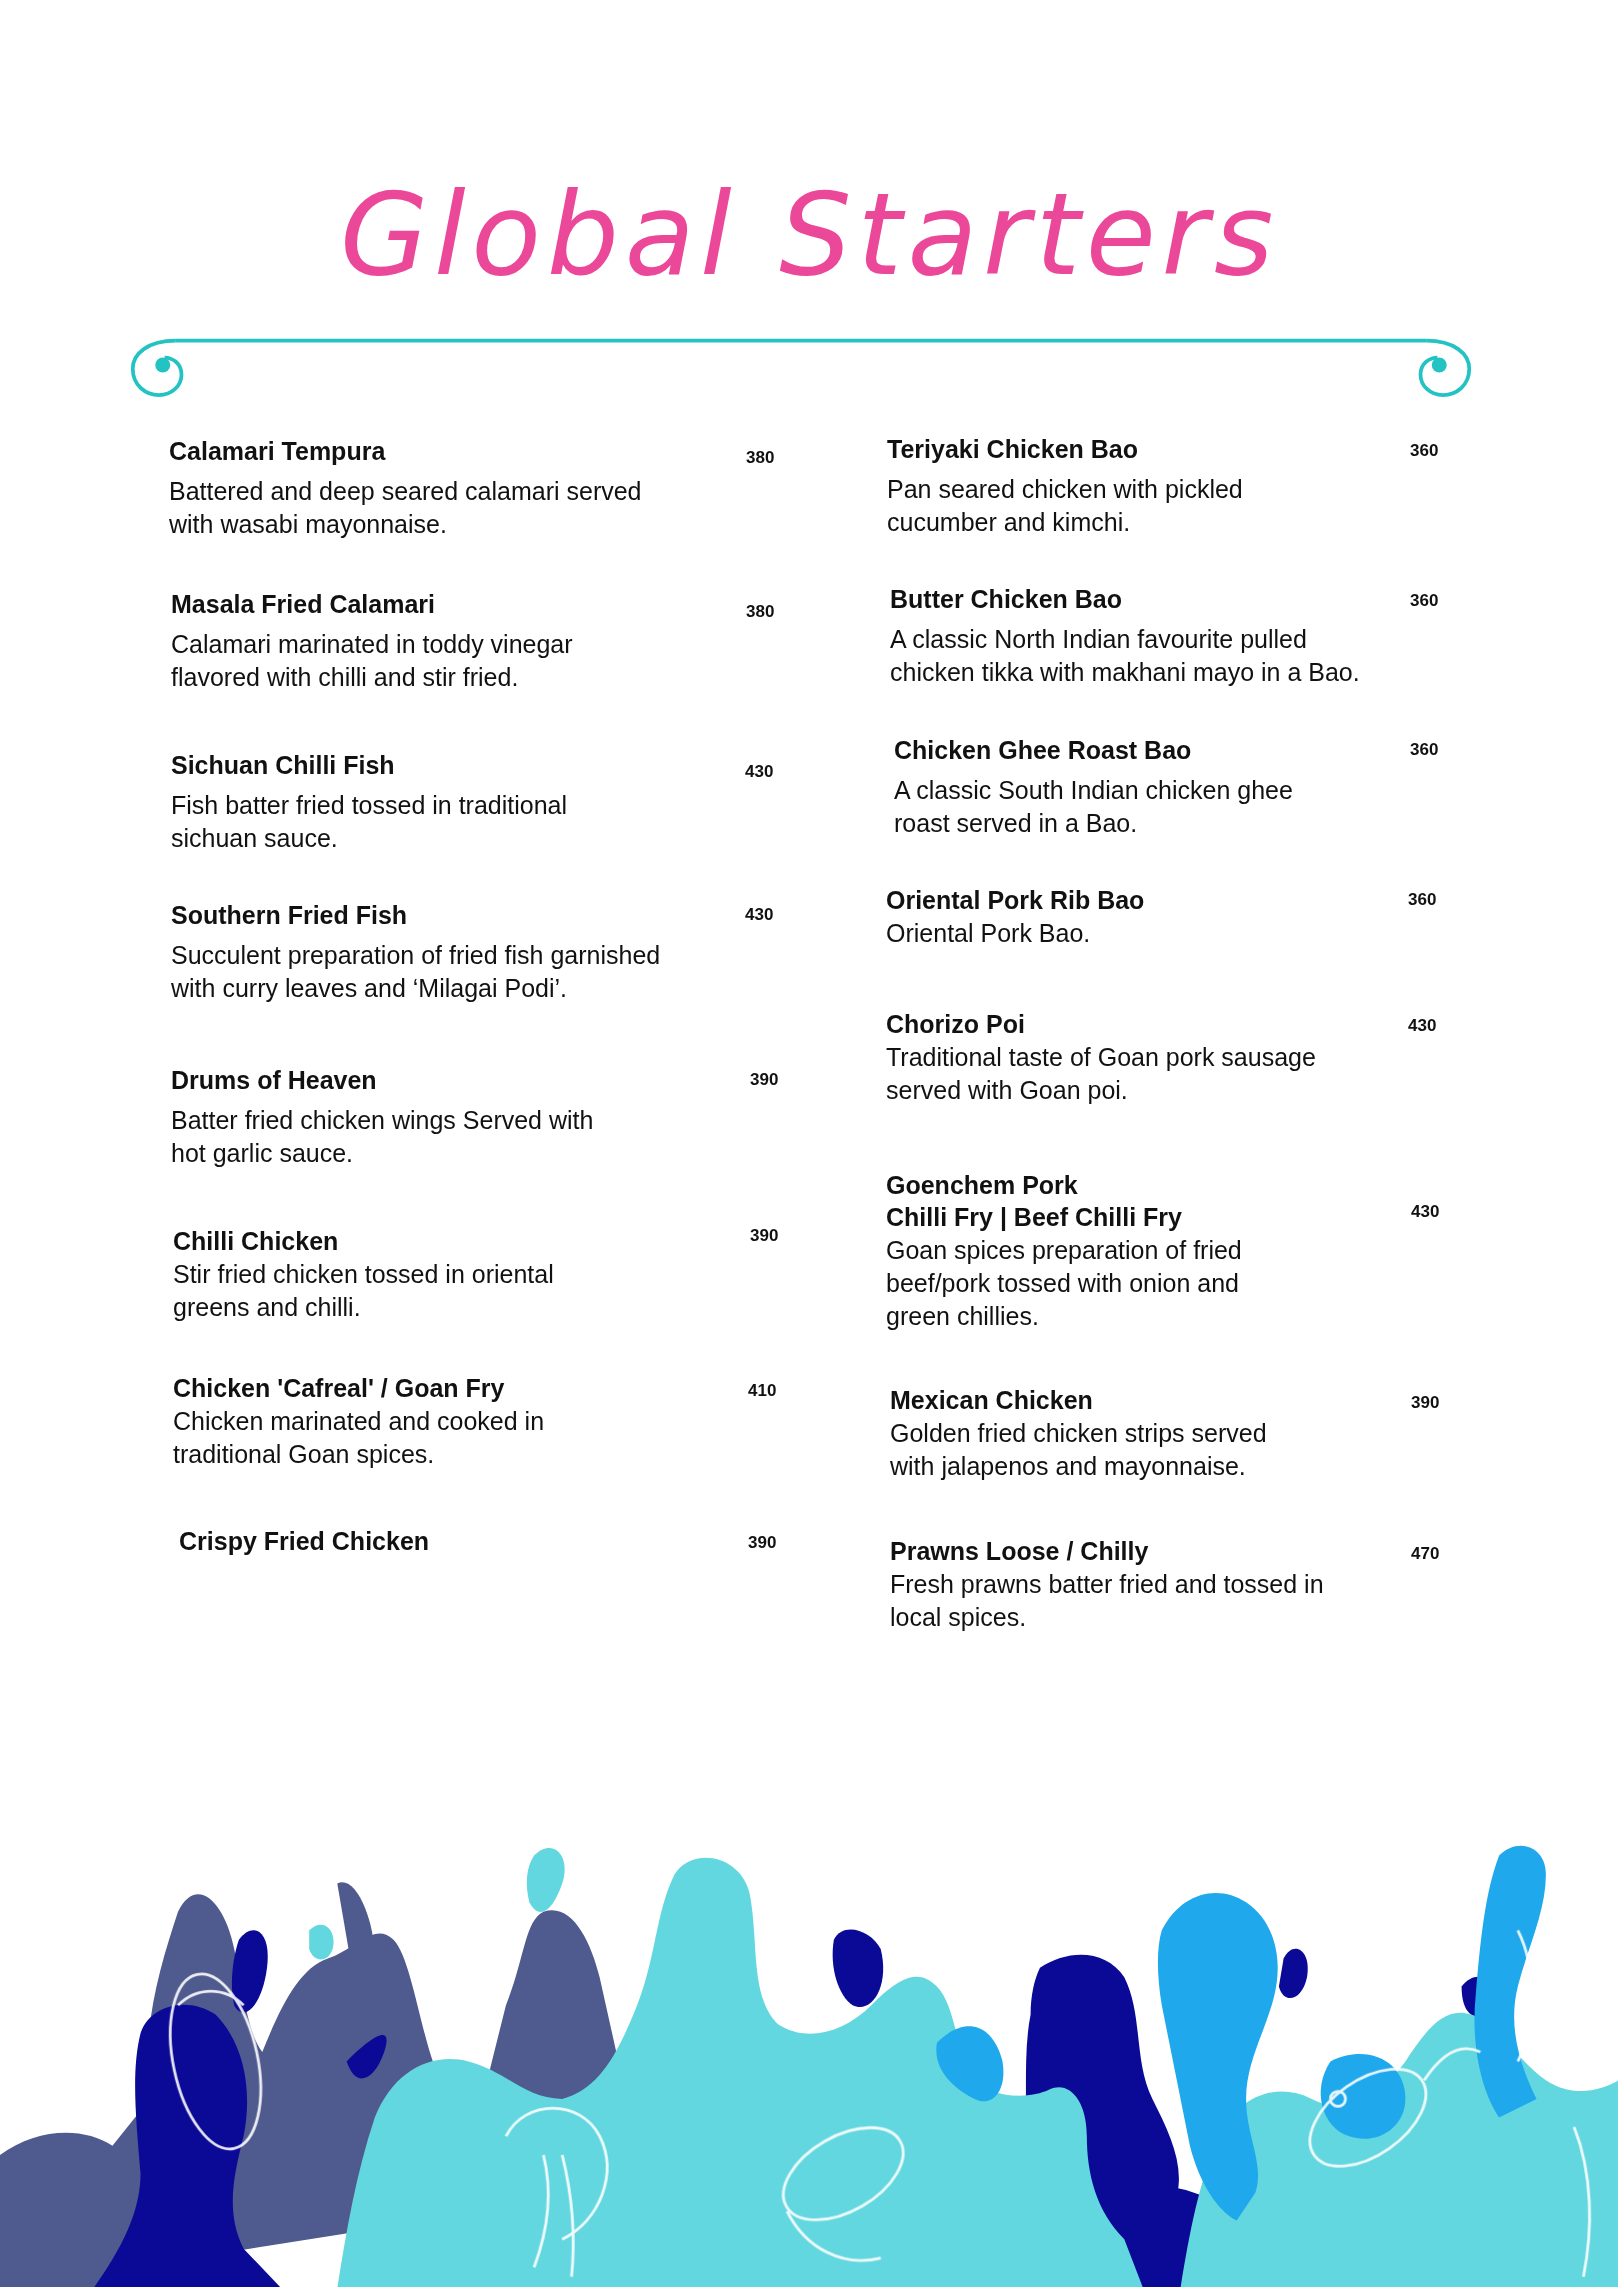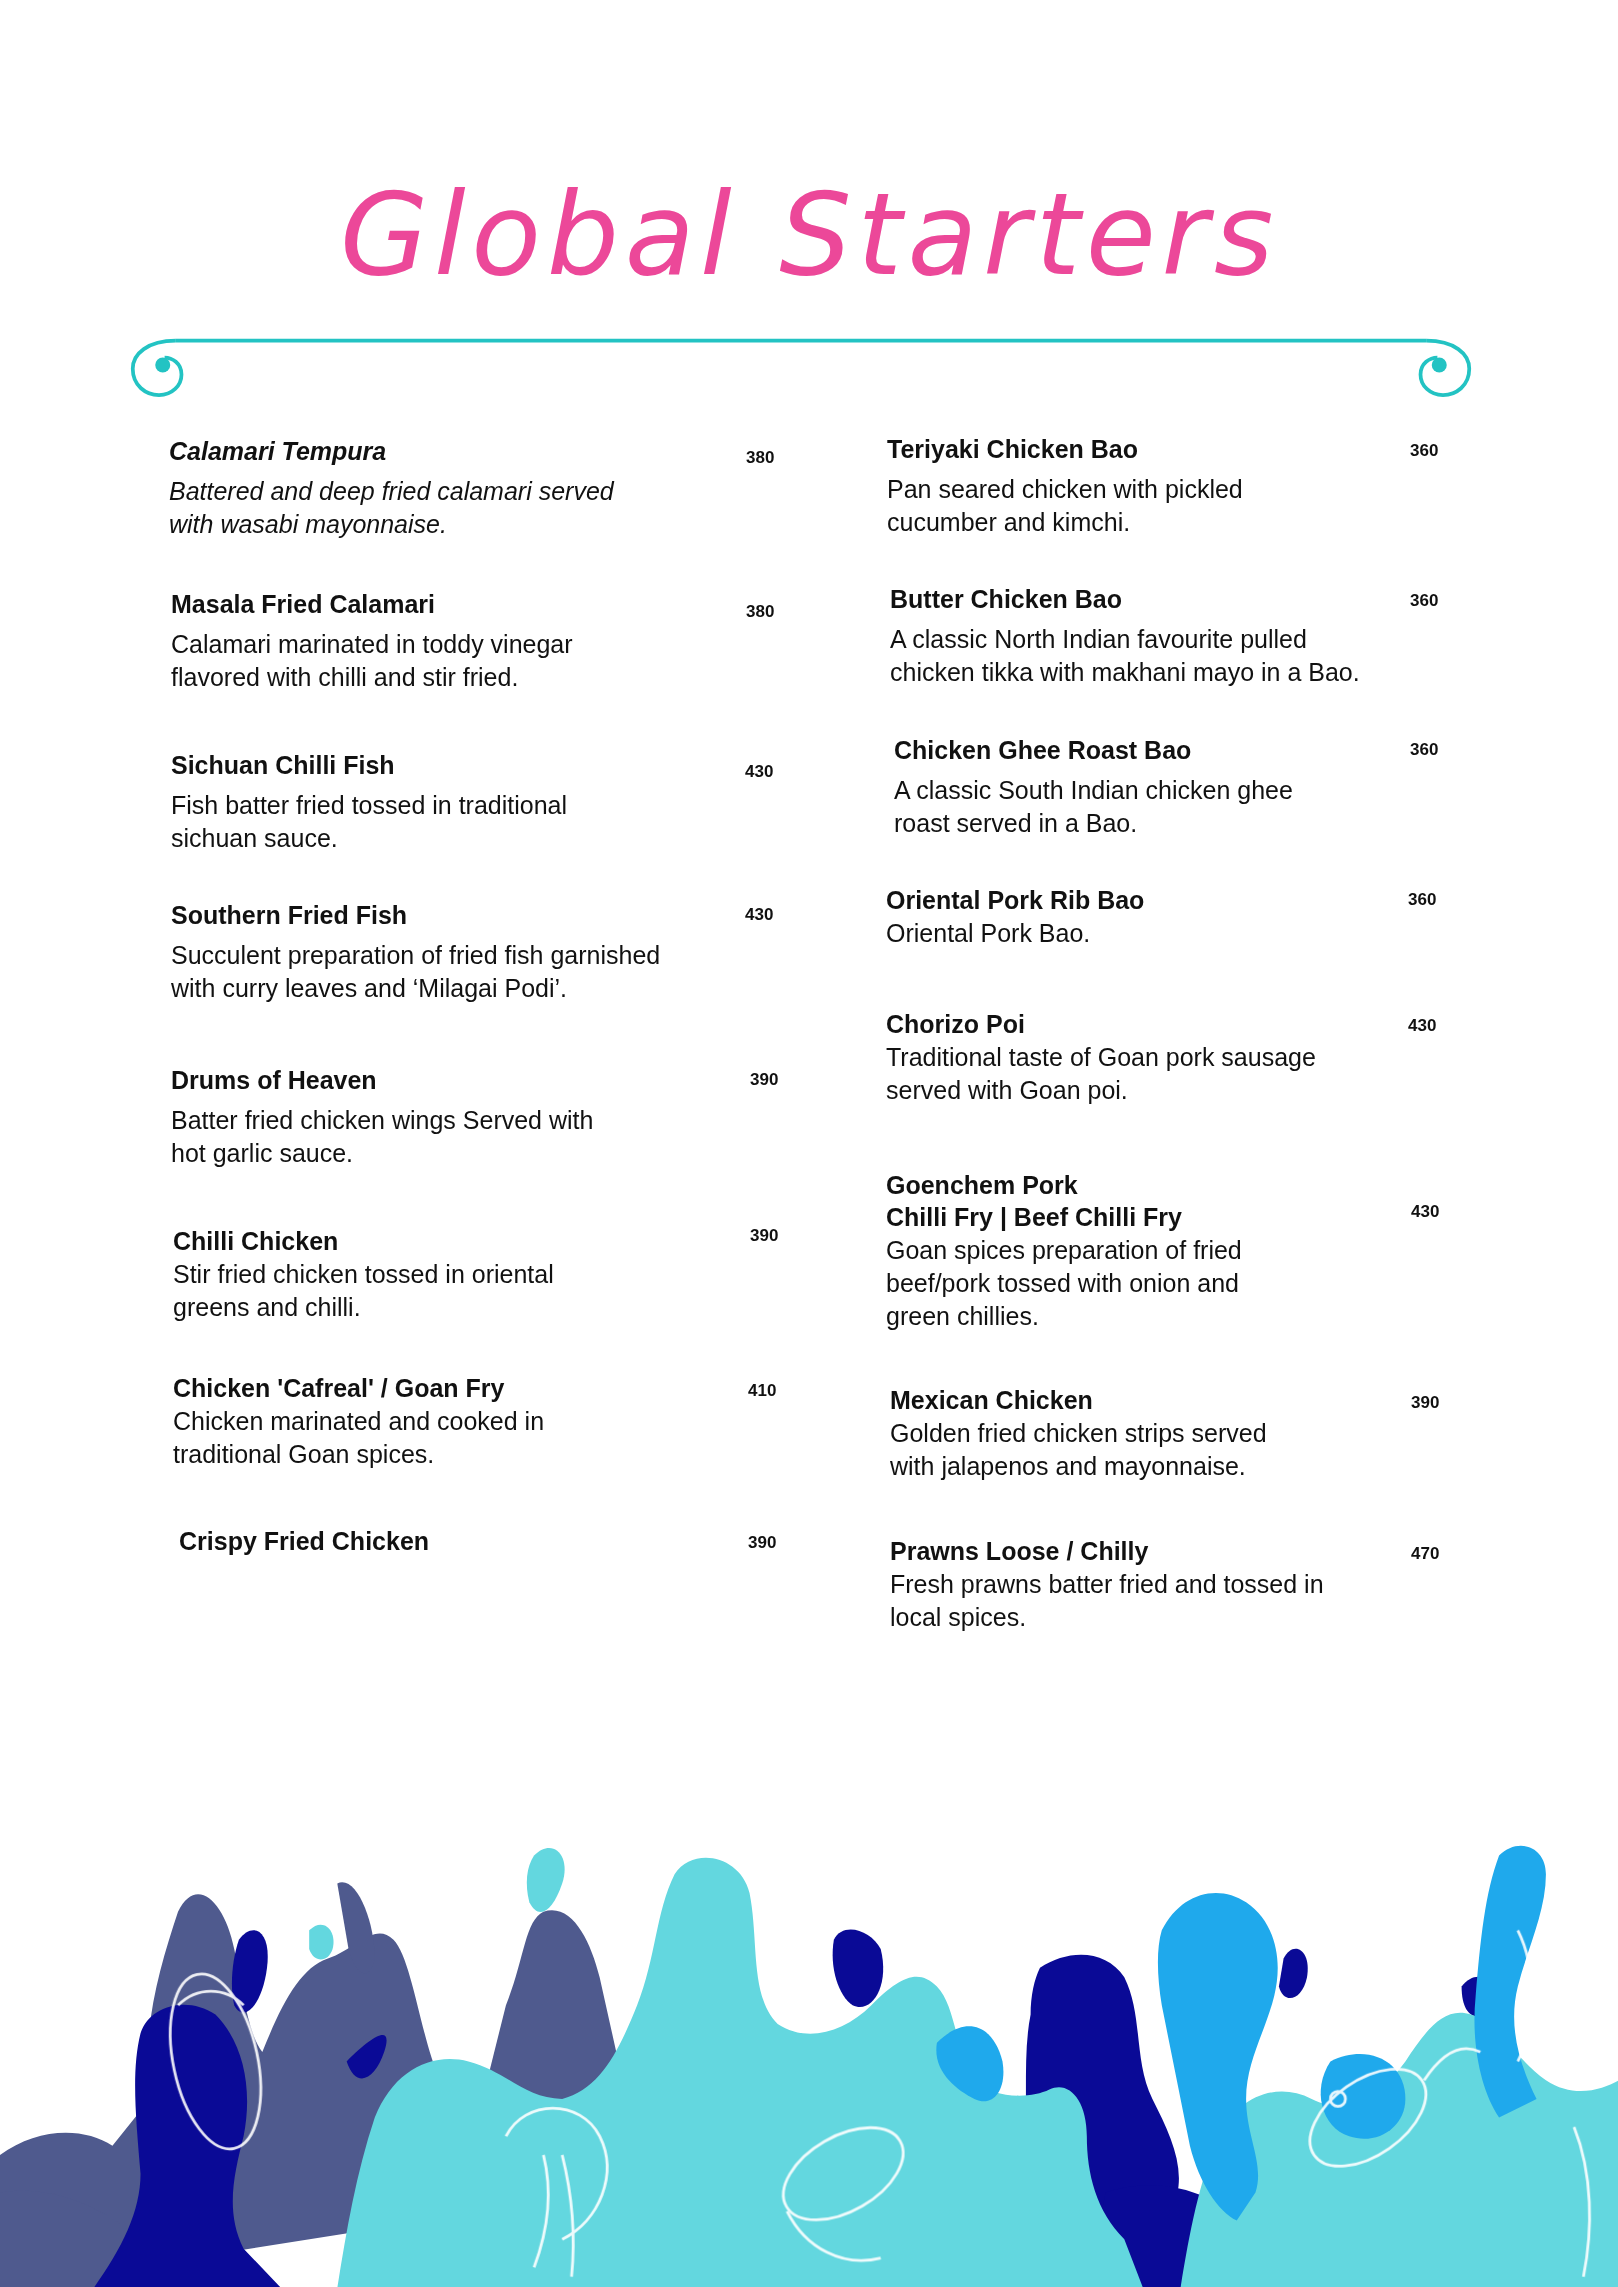--- a/index.html
+++ b/index.html
@@ -76,23 +76,23 @@
   <div class="title">Global Starters</div>
 
   <svg class="scroll-rule" viewBox="0 0 1434 70">
     <path d="M 50 8 L 1384 8" stroke="#23c3c3" stroke-width="4" fill="none"></path>
     <path d="M 50 8 C 20 8, 4 22, 4 38 C 4 56, 18 66, 32 66 C 46 66, 56 56, 56 44 C 56 32, 46 26, 38 26" stroke="#23c3c3" stroke-width="4" fill="none"></path>
     <circle cx="36" cy="34" r="8" fill="#23c3c3"></circle>
     <path d="M 1384 8 C 1414 8, 1430 22, 1430 38 C 1430 56, 1416 66, 1402 66 C 1388 66, 1378 56, 1378 44 C 1378 32, 1388 26, 1396 26" stroke="#23c3c3" stroke-width="4" fill="none"></path>
     <circle cx="1398" cy="34" r="8" fill="#23c3c3"></circle>
   </svg>
 
-  <div class="item" style="left:169px; top:435px;font-style:italic;">
+  <div class="item" style="left:169px; top:435px;">
     <div class="item-name">Calamari Tempura</div>
-    <div class="item-desc">Battered and deep fried calamari served
+    <div class="item-desc">Battered and deep seared calamari served
 with wasabi mayonnaise.</div>
   </div>
   <div class="price" style="left:746px; top:442px;">380</div>
 
   <div class="item" style="left:171px; top:588px;">
     <div class="item-name">Masala Fried Calamari</div>
     <div class="item-desc">Calamari marinated in toddy vinegar
 flavored with chilli and stir fried.</div>
   </div>
   <div class="price" style="left:746px; top:596px;">380</div>

